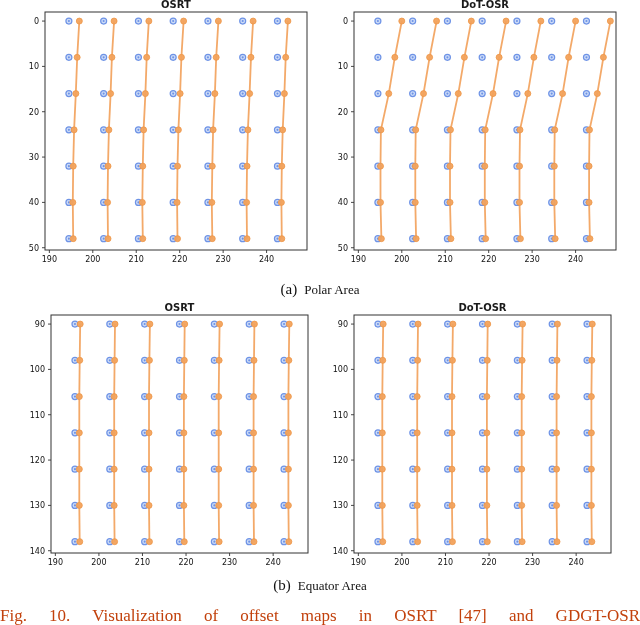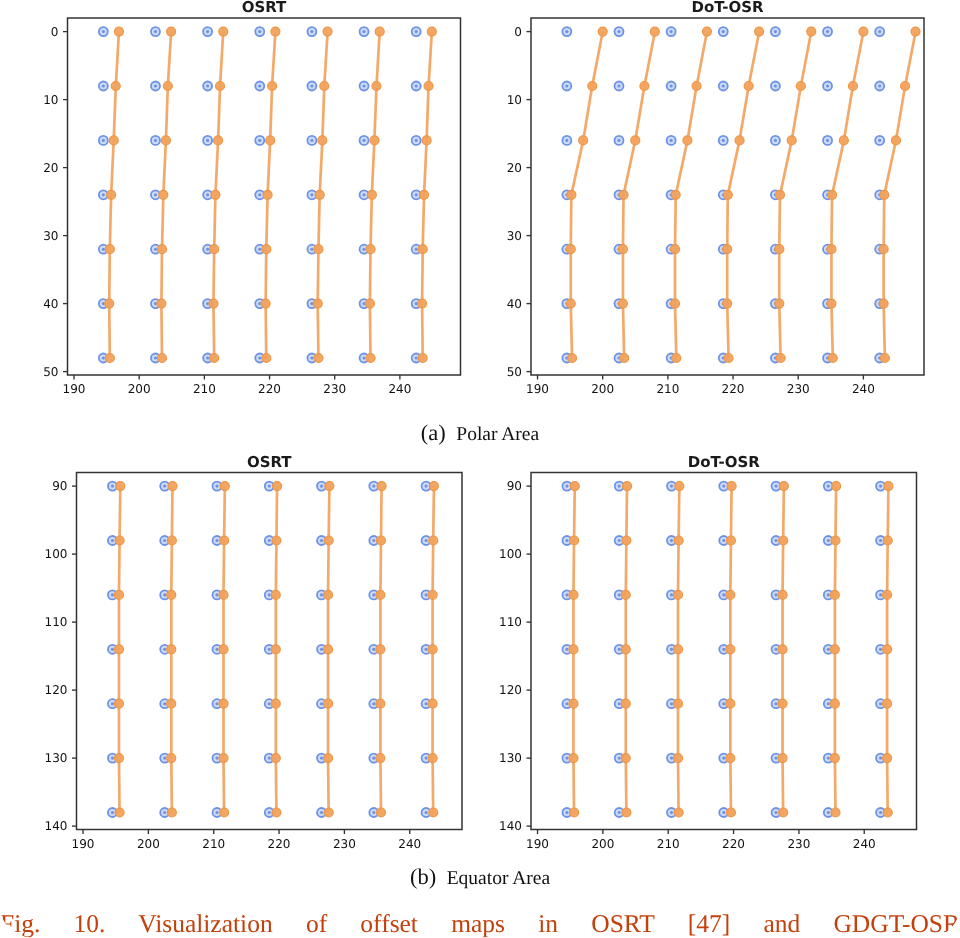--- a/index.html
+++ b/index.html
@@ -3,21 +3,20 @@
 <meta charset="utf-8">
 <style>
   html, body { margin: 0; padding: 0; background: #ffffff; }
   .page {
     position: relative;
     width: 640px;
     height: 625px;
     background: #ffffff;
     overflow: hidden;
     font-family: "DejaVu Sans", sans-serif;
-    border-radius: 21px;
   }
   .chart { position: absolute; width: 320px; height: 272px; }
   .chart svg { display: block; }
   .subcaption {
     position: absolute;
     left: 0;
     width: 640px;
     display: flex;
     justify-content: center;
     align-items: baseline;

